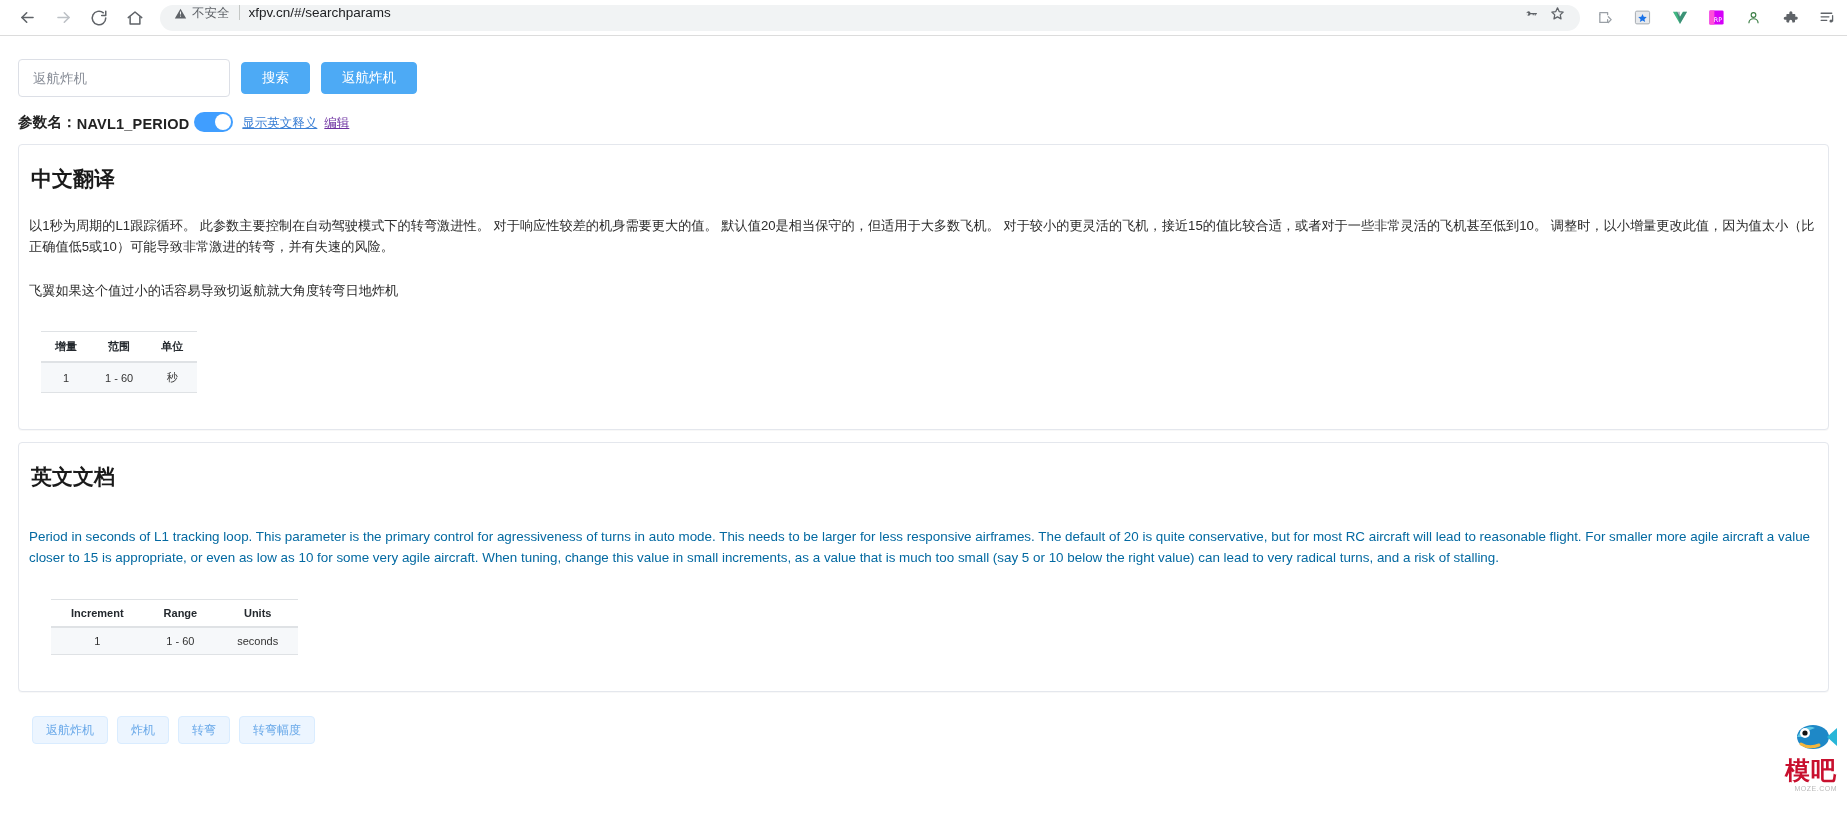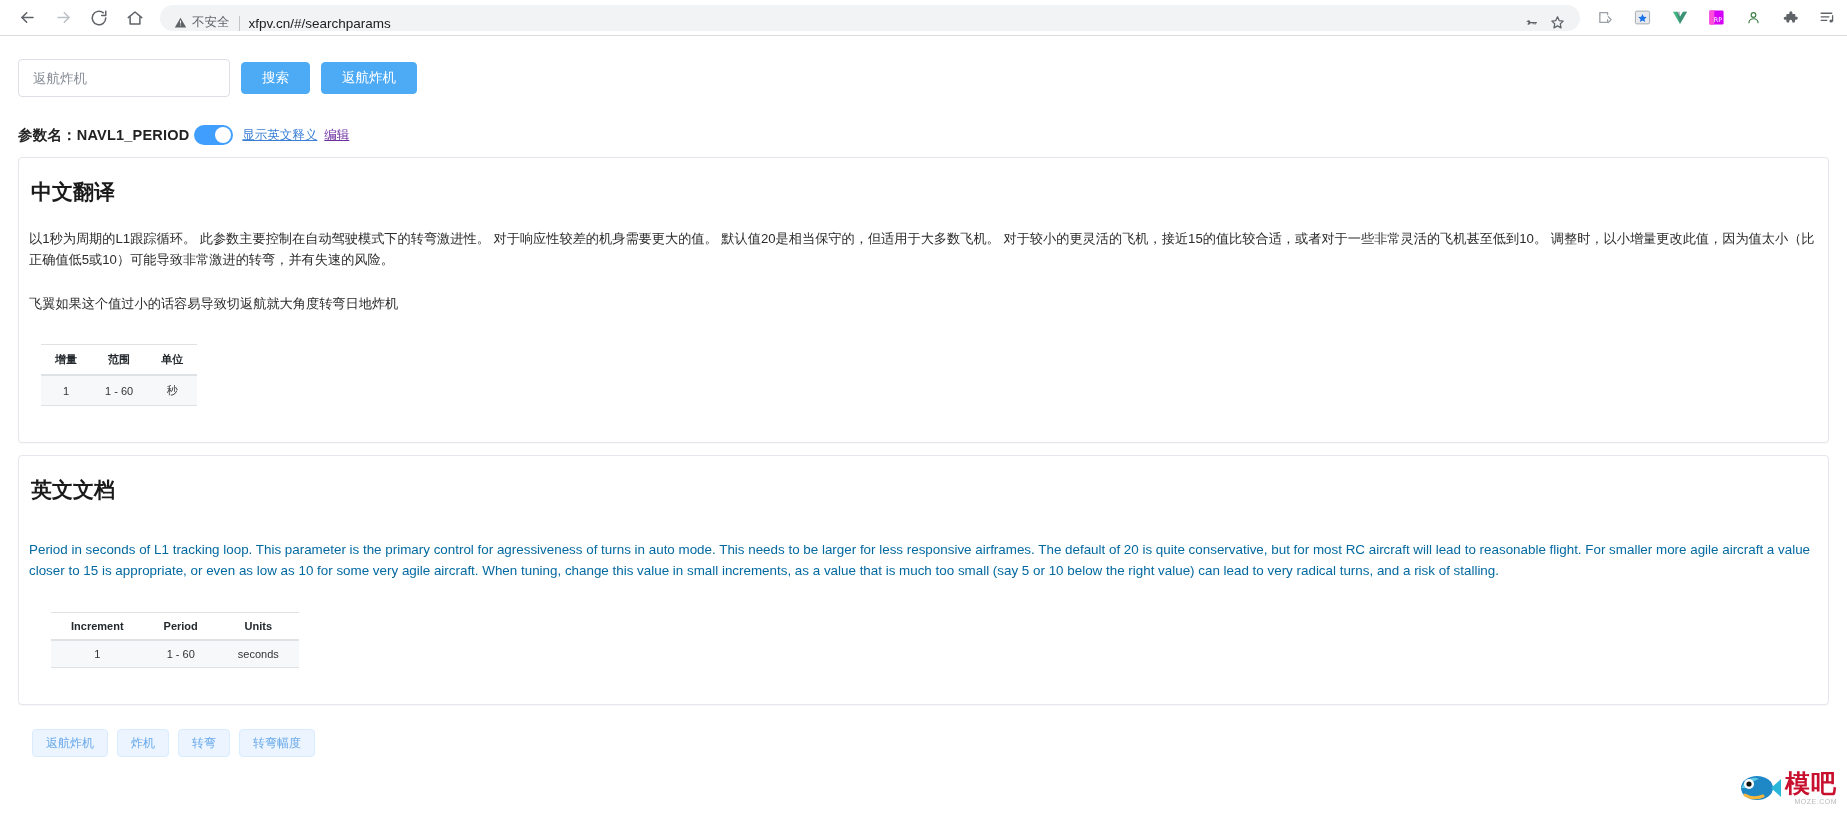--- a/index.html
+++ b/index.html
@@ -29,21 +29,21 @@
   }
   .nav-btn svg { display: block; }
   .omnibox {
     flex: 1;
     height: 26px;
     margin-left: 8px;
     margin-right: 6px;
     background: #f1f3f4;
     border-radius: 13px;
     display: flex;
-    align-items: flex-end;
+    align-items: flex-start;
     padding: 0 14px;
     font-size: 13px;
     color: #202124;
     min-width: 0;
   }
   .security-chip {
     display: flex; align-items: center; gap: 5px;
     color: #5f6368;
     font-size: 12.5px;
     white-space: nowrap;
@@ -105,22 +105,22 @@
     color: #fff;
     border-radius: 4px;
     font-size: 13.5px;
     padding: 0 20px;
     cursor: pointer;
     font-family: "Liberation Sans", "DejaVu Sans", sans-serif;
   }
 
   .param-row {
     display: flex;
-    align-items: center;
-    margin-top: 28px;
+    align-items: flex-end;
+    margin-top: 15px;
     font-size: 14.5px;
     color: #222;
   }
   .param-label { font-weight: bold; letter-spacing: .2px; }
   .toggle {
     width: 39px; height: 20px;
     background: #409eff;
     border-radius: 10px;
     position: relative;
     margin: 0 9px 0 5px;
@@ -217,24 +217,25 @@
     font-size: 12px;
     padding: 7px 13px;
     cursor: pointer;
     line-height: 1;
   }
 
   
   .watermark {
     position: absolute;
     right: 10px;
-    bottom: 12px;
+    bottom: 25px;
     display: flex;
     align-items: flex-end;
     gap: 4px;
+    flex-direction: column;
   }
   .wm-fish { display: block; }
   .wm-text { display: flex; flex-direction: column; line-height: 1; }
   .wm-cn {
     font-size: 25px;
     font-weight: bold;
     color: #c8102e;
     letter-spacing: 1px;
     font-family: "DejaVu Sans", sans-serif;
   }
@@ -384,21 +385,21 @@
     </table>
   </div>
 
   <div class="card">
     <h2 class="card-title">英文文档</h2>
     <p class="para-en">Period in seconds of L1 tracking loop. This parameter is the primary control for agressiveness of turns in auto mode. This needs to be larger for less responsive airframes. The default of 20 is quite conservative, but for most RC aircraft will lead to reasonable flight. For smaller more agile aircraft a value closer to 15 is appropriate, or even as low as 10 for some very agile aircraft. When tuning, change this value in small increments, as a value that is much too small (say 5 or 10 below the right value) can lead to very radical turns, and a risk of stalling.</p>
     <table class="mini-table en">
       <thead>
         <tr>
           <th>Increment</th>
-          <th>Period</th>
+          <th>Range</th>
           <th>Units</th>
         </tr>
       </thead>
       <tbody>
         <tr>
           <td>1</td>
           <td>1 - 60</td>
           <td>seconds</td>
         </tr>
       </tbody>

